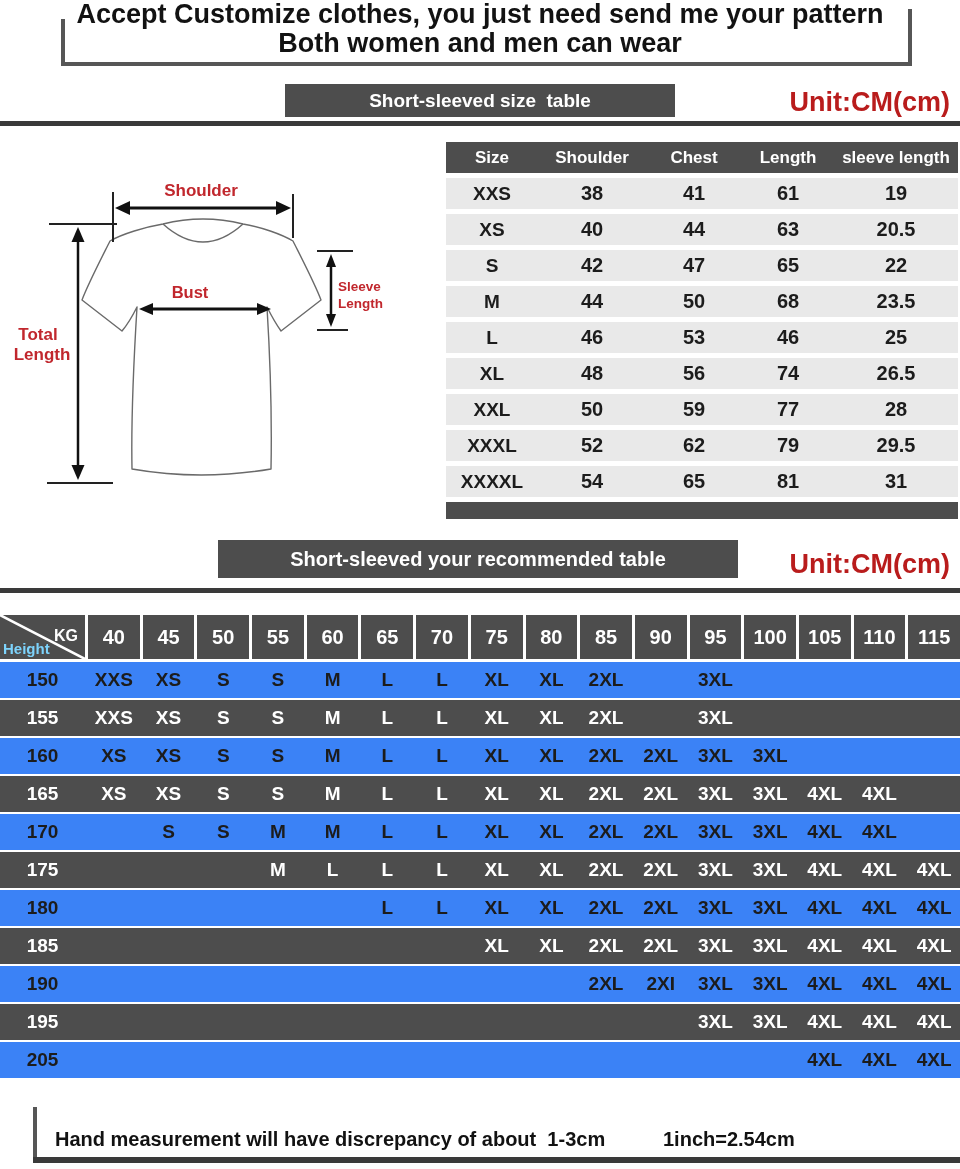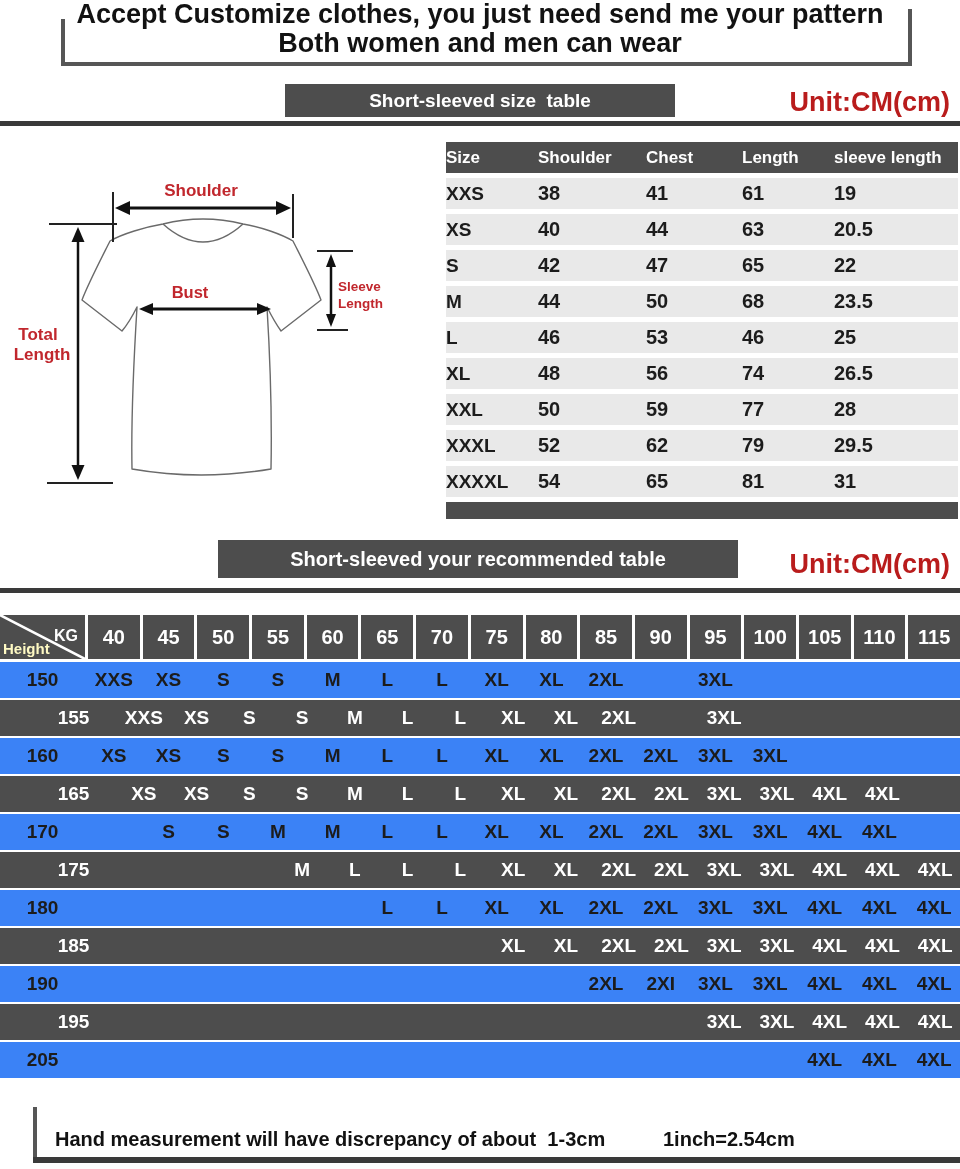--- a/index.html
+++ b/index.html
@@ -27,40 +27,40 @@
   .divider{position:absolute;left:0;width:960px;background:#3a3a3a;}
   #divider1{top:121px;height:5px;}
   #divider2{top:588px;height:5px;}
 
   
   #tshirt{position:absolute;left:0;top:128px;}
   #tshirt text{font-family:"Liberation Sans",sans-serif;font-weight:700;fill:#c1272d;}
 
   
   #size-table{position:absolute;left:446px;top:142px;width:512px;}
-  .st-grid{display:grid;grid-template-columns:92px 108px 96px 92px 124px;align-items:center;text-align:left;}
+  .st-grid{display:grid;grid-template-columns:92px 108px 96px 92px 124px;align-items:center;text-align:center;}
   #size-table-header{height:31px;background:#4d4d4d;color:#fff;font-size:17px;font-weight:700;margin-bottom:5px;}
   .size-row{height:31px;background:#e9e9e9;font-weight:700;margin-bottom:5px;color:#1c1c1c;}
   .size-row .c0{font-size:19px;}
   .size-row div{font-size:20px;}
   #size-table-footer-bar{height:17px;background:#4d4d4d;}
 
   
   #matrix{position:absolute;left:0;top:615px;width:960px;}
   .mx-grid{display:grid;grid-template-columns:85px repeat(16,1fr);column-gap:3px;align-items:center;}
   #matrix-header{height:44px;margin-bottom:3px;}
   .wcell{background:#4d4d4d;color:#fff;height:44px;display:flex;align-items:center;justify-content:center;
          font-size:20px;font-weight:700;}
   #corner{position:relative;background:#4d4d4d;height:44px;}
   #corner svg{position:absolute;left:0;top:0;width:100%;height:100%;}
   #corner .kg{position:absolute;top:12px;right:7px;color:#fff;font-size:16px;font-weight:700;}
-  #corner .hgt{position:absolute;bottom:2px;left:3px;color:#fef9c3;font-size:15px;font-weight:700;}
+  #corner .hgt{position:absolute;bottom:2px;left:3px;color:#7dd3fc;font-size:15px;font-weight:700;}
   .matrix-row{height:36px;margin-bottom:2px;font-weight:700;text-align:center;}
   .matrix-row.light{background:#3b82f6;color:#1c1c1c;}
-  .matrix-row.dark{background:#4d4d4d;color:#fff;padding-left:31px;}
+  .matrix-row.dark{background:#4d4d4d;color:#fff;}
   .matrix-row div{font-size:19px;line-height:36px;}
 
   
   #footer-left{left:33px;top:1107px;width:4px;height:53px;}
   #footer-bottom{left:33px;top:1157px;width:927px;height:6px;background:#3a3a3a;position:absolute;}
   .footnote{position:absolute;top:1128px;font-size:20px;font-weight:700;color:#121212;white-space:pre;}
   #note-text{left:55px;}
   #conv-text{left:663px;}
 </style>
 </head>

